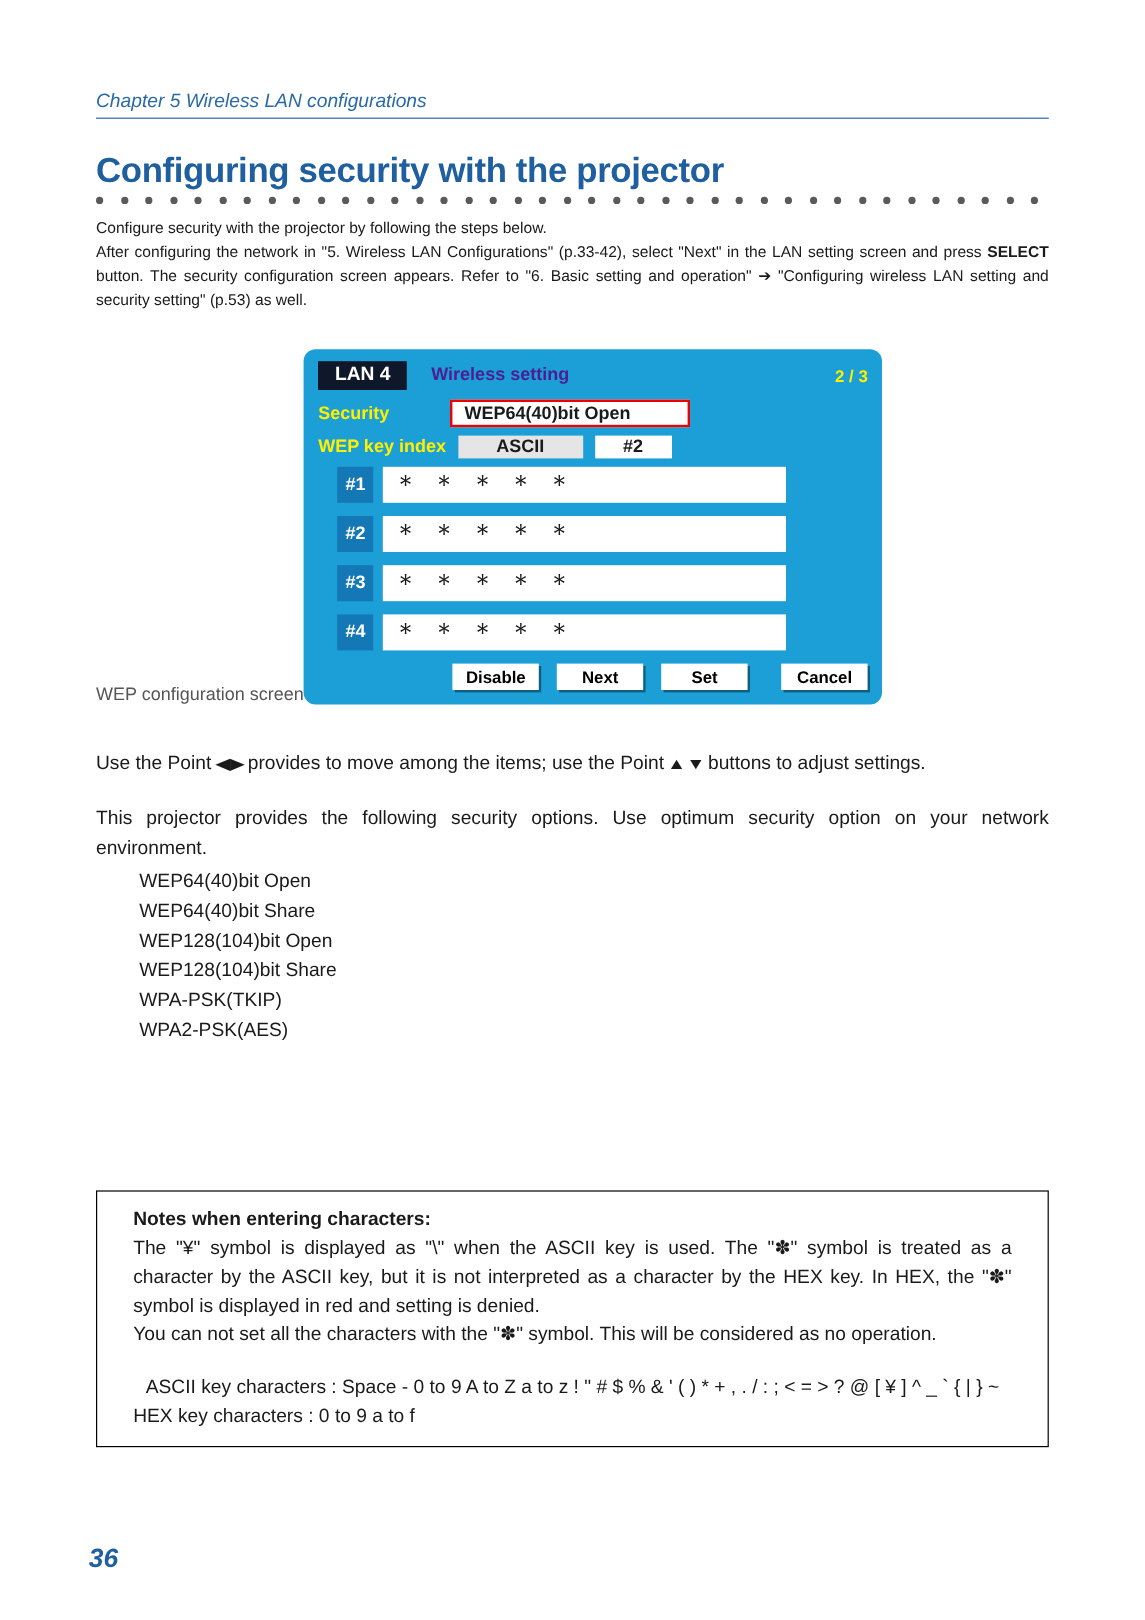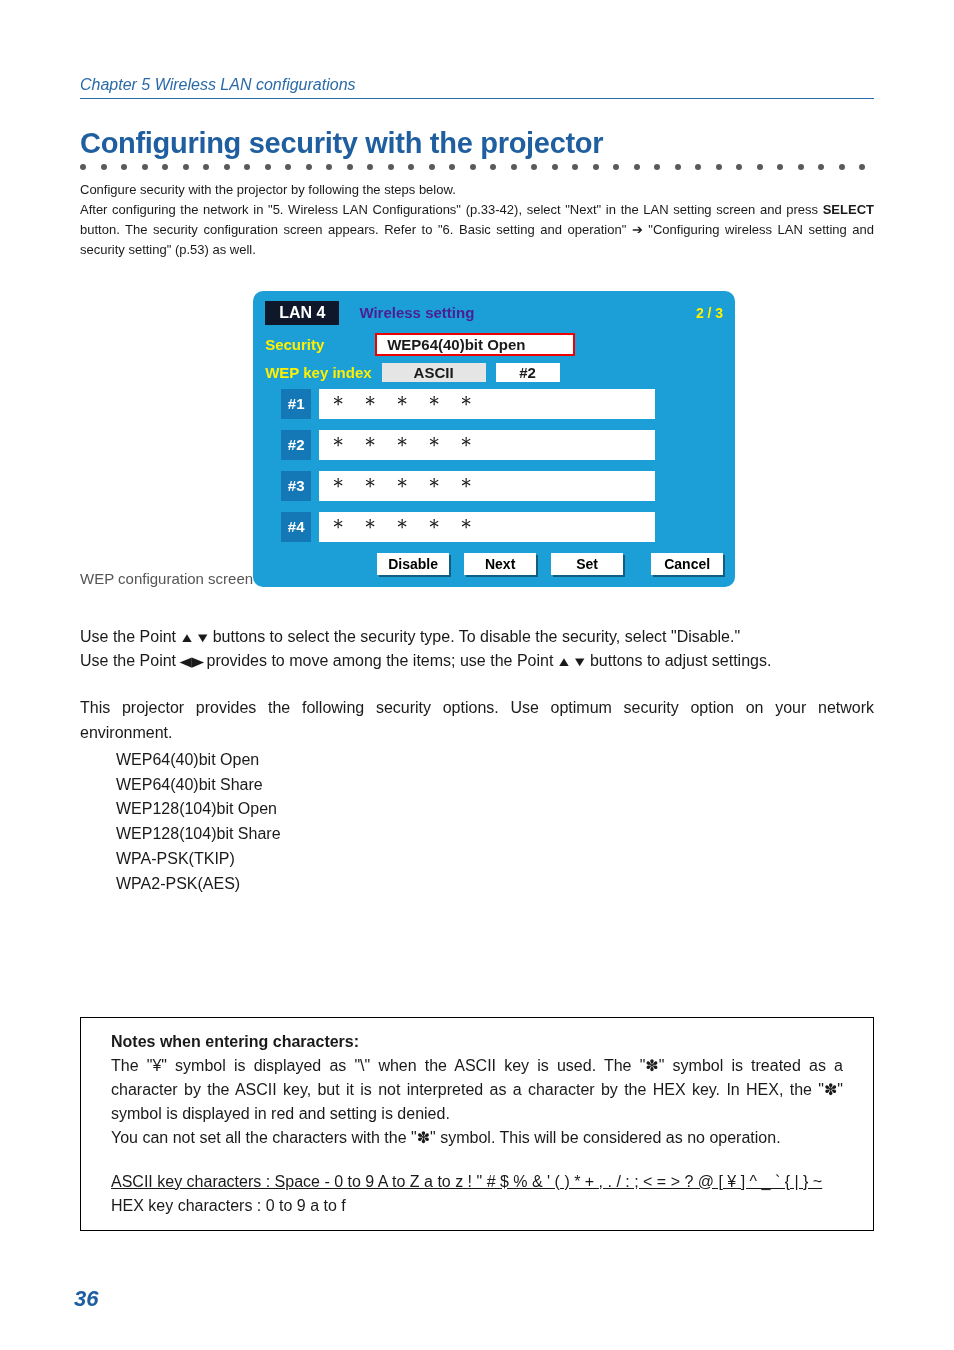--- a/index.html
+++ b/index.html
@@ -136,41 +136,38 @@
       <button class="dlg-btn">Disable</button>
       <button class="dlg-btn">Next</button>
       <button class="dlg-btn">Set</button>
       <button class="dlg-btn cancel">Cancel</button>
     </div>
   </div>
 </div>
 
 <div class="body-text">
   <div>
-    <span>Use the Point </span><span class="tri">▲▼</span><span> buttons to select the security type. To disable the security, select "Disable."</span>
-  </div>
-  <div>
     <span>Use the Point </span><span class="tri">◀▶</span><span> provides to move among the items; use the Point </span><span class="tri">▲▼</span><span> buttons to adjust settings.</span>
   </div>
   <div style="height:22px;"></div>
   <div>This projector provides the following security options. Use optimum security option on your network environment.</div>
   <div class="options-list">
     <div>WEP64(40)bit Open</div>
     <div>WEP64(40)bit Share</div>
     <div>WEP128(104)bit Open</div>
     <div>WEP128(104)bit Share</div>
     <div>WPA-PSK(TKIP)</div>
     <div>WPA2-PSK(AES)</div>
   </div>
 </div>
 
 <div class="note-box">
   <div class="note-title">Notes when entering characters:</div>
   <div>The "¥" symbol is displayed as "\" when the ASCII key is used. The "✽" symbol is treated as a character by the ASCII key, but it is not interpreted as a character by the HEX key. In HEX, the "✽" symbol is displayed in red and setting is denied.</div>
   <div>You can not set all the characters with the "✽" symbol. This will be considered as no operation.</div>
   <div style="height:20px;"></div>
-  <div style="text-align:left;text-decoration:underline;">ASCII key characters : Space - 0 to 9 A to Z a to z ! " # $ % &amp; ' ( ) * + , . / : ; &lt; = &gt; ? @ [ ¥ ] ^ _ ` { | } ~</div>
+  <div style="text-align:center;">ASCII key characters : Space - 0 to 9 A to Z a to z ! " # $ % &amp; ' ( ) * + , . / : ; &lt; = &gt; ? @ [ ¥ ] ^ _ ` { | } ~</div>
   <div style="text-align:left;">HEX key characters : 0 to 9 a to f</div>
 </div>
 
 </div>
 <div class="page-number">36</div>
 </div>
 
 </body></html>

